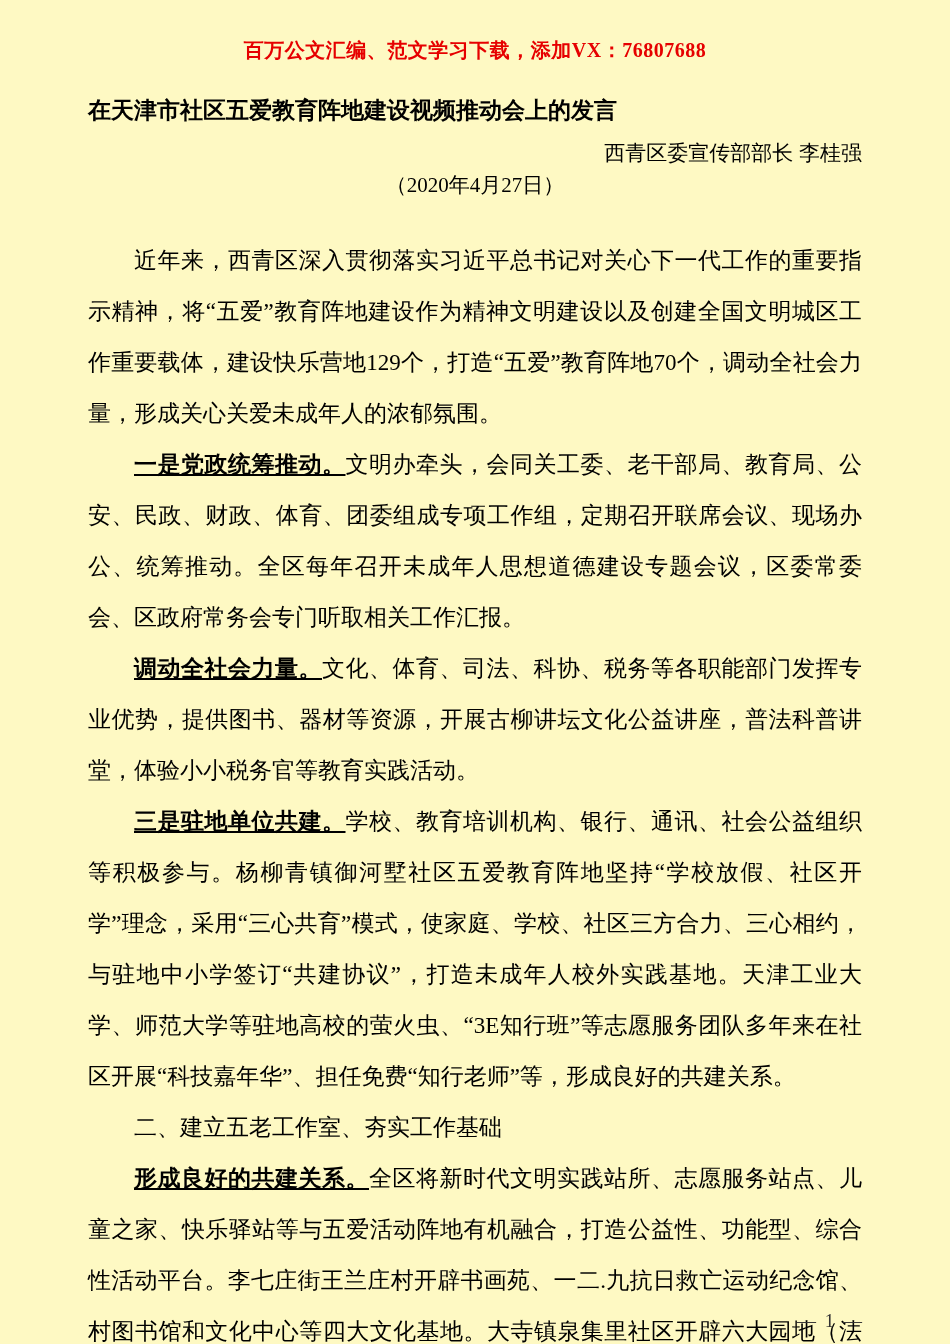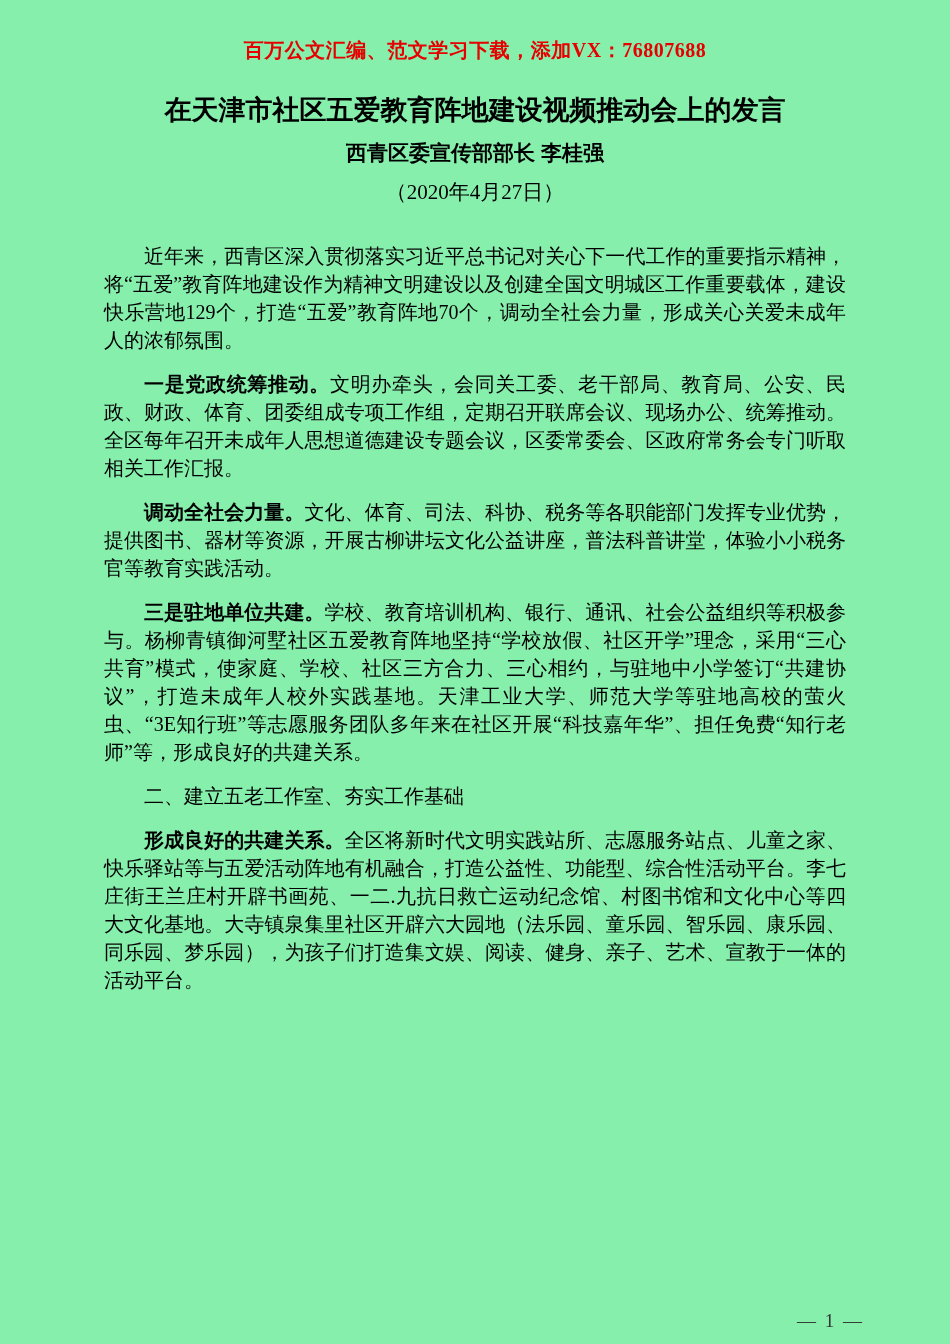--- a/index.html
+++ b/index.html
@@ -7,67 +7,67 @@
   body {
     background: #ffffff;
     color: #000000;
     font-family: "Liberation Serif", "DejaVu Serif", serif;
   }
   .page {
     position: relative;
     width: 950px;
     height: 1344px;
     margin: 0 auto;
-    background: #86efac;
+    background: #fef9c3;
     padding: 36px 88px 0 88px;
     overflow: hidden;
   }
   .notice {
     text-align: center;
     font-size: 20px;
     line-height: 28px;
     font-weight: bold;
     letter-spacing: 0.5px;
   }
   .title {
-    text-align: center;
-    font-size: 27px;
+    font-size: 23px;
     line-height: 32px;
     font-weight: bold;
     margin: 30px 0 0 0;
     font-family: "Liberation Sans", "DejaVu Sans", sans-serif;
   }
   .author {
-    text-align: center;
+    text-align: right;
     font-size: 21px;
     line-height: 32px;
-    font-weight: bold;
+    font-weight: normal;
     margin-top: 11px;
     font-family: "Liberation Sans", "DejaVu Sans", sans-serif;
   }
   .date {
     text-align: center;
     font-size: 21px;
     line-height: 32px;
-    margin-top: 7px;
+    margin-top: 0;
     font-weight: normal;
   }
   .doc-body {
     margin-top: 34px;
   }
   .para {
-    margin: 16px;
-    font-size: 20px;
-    line-height: 28px;
+    margin: 0;
+    font-size: 23px;
+    line-height: 51px;
     text-indent: 2em;
     text-align: justify;
     word-break: break-all;
   }
   .para .lead {
     font-weight: bold;
+    text-decoration: underline;
   }
   .pagenum {
     position: absolute;
     right: 86px;
     bottom: 12px;
     font-size: 19px;
     letter-spacing: 2px;
     color: #333333;
   }
 </style>

